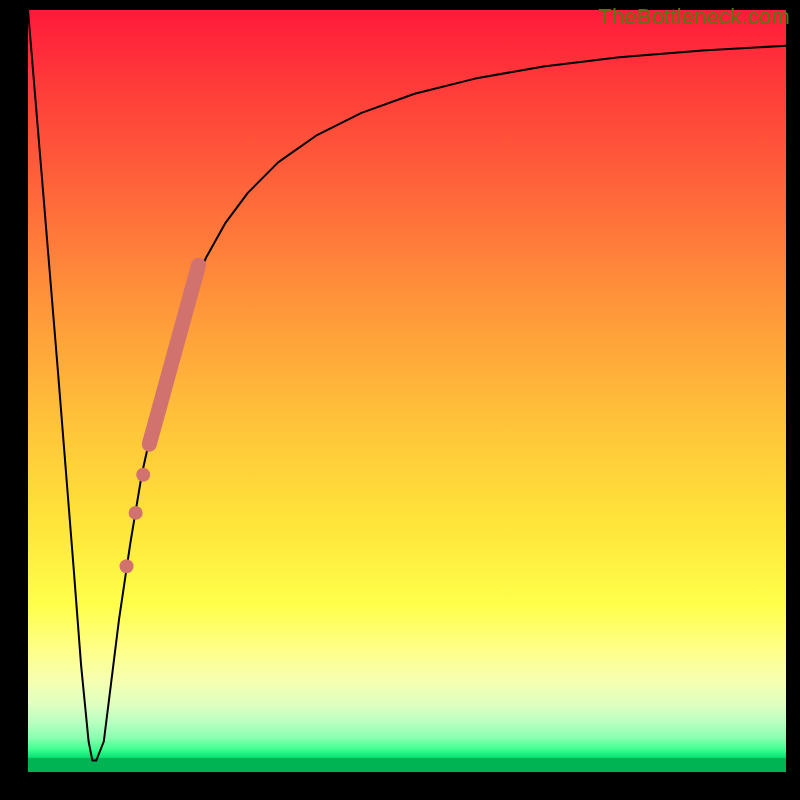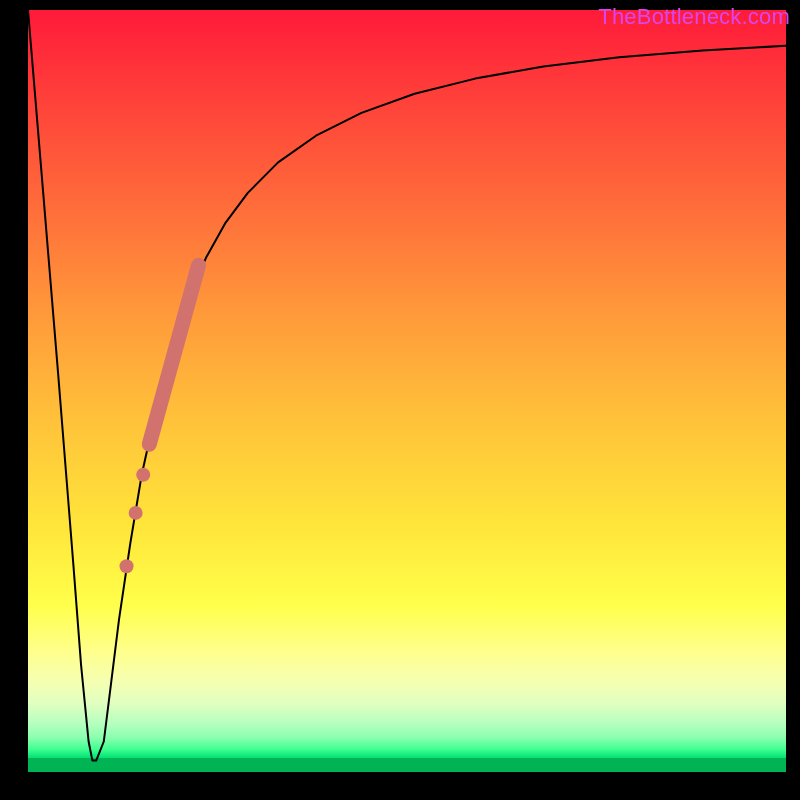--- a/index.html
+++ b/index.html
@@ -32,21 +32,21 @@
     position:absolute;left:0;bottom:0;width:100%;height:14px;background:#00b454;
   }
   svg.curve{position:absolute;left:0;top:0;width:758px;height:762px;overflow:visible}
   .stroke{fill:none;stroke:#000;stroke-width:2;stroke-linecap:round;stroke-linejoin:round}
   .marker-stroke{stroke:#d1726e;stroke-linecap:round}
   .marker-dot{fill:#d1726e}
   .attribution{
     position:absolute;right:10px;top:4px;
     font-family:Arial,Helvetica,sans-serif;
     font-size:22px;
-    color:#d946ef;
+    color:#4d7c0f;
     letter-spacing:0.2px;
     margin-left:18px;
   }
 </style>
 </head>
 <body>
 
 <div class="frame">
   <div class="plot">
     <div class="gradient"></div>

